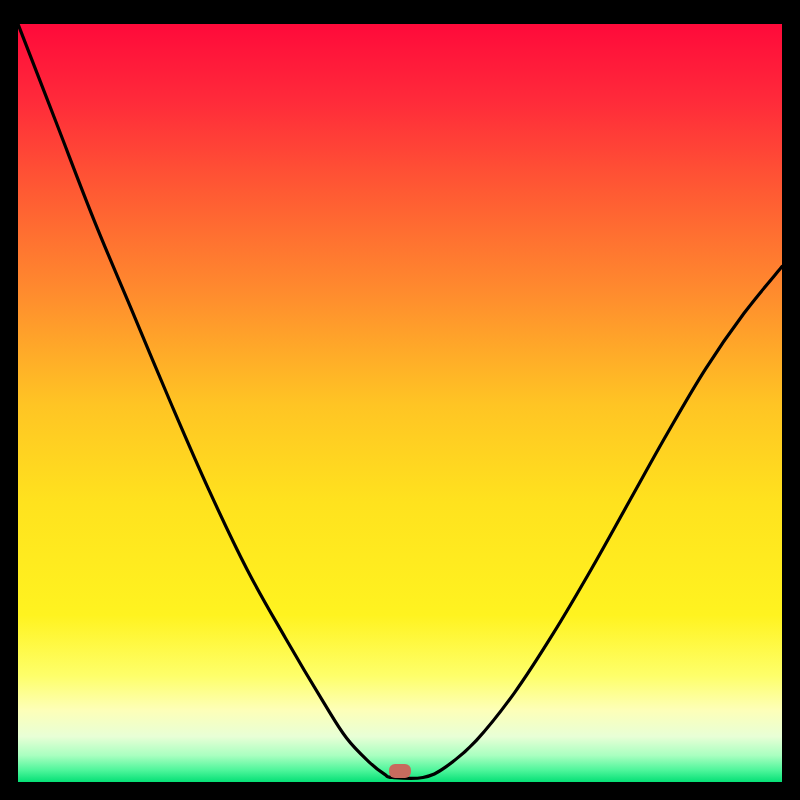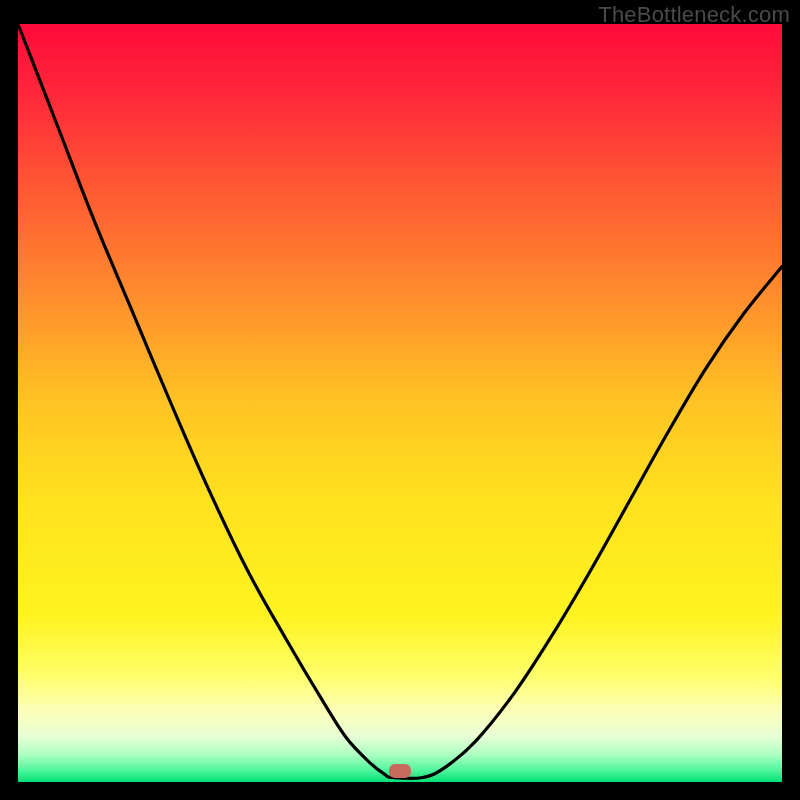--- a/index.html
+++ b/index.html
@@ -46,21 +46,20 @@
     border-radius: 6px;
     background: #c86b5e;
     z-index: 15;
   }
 </style>
 </head>
 <body>
 
 <div class="frame">
 
-  <div class="watermark">TheBottleneck.com</div>
 
   <div class="plot">
     <svg id="chart-svg" viewBox="0 0 764 758" preserveAspectRatio="none">
       <defs>
         <linearGradient id="bg-grad" x1="0" y1="0" x2="0" y2="1">
             <stop offset="0.00%" stop-color="#ff0a3a"></stop>
             <stop offset="10.00%" stop-color="#ff2a3a"></stop>
             <stop offset="22.00%" stop-color="#ff5a33"></stop>
             <stop offset="35.00%" stop-color="#ff8a2e"></stop>
             <stop offset="50.00%" stop-color="#ffc424"></stop>

